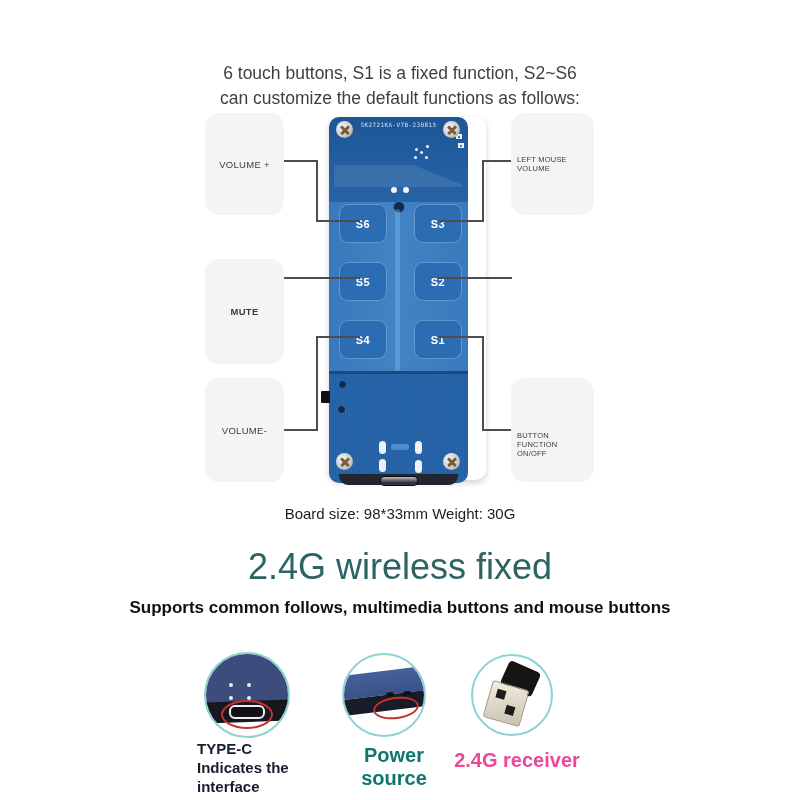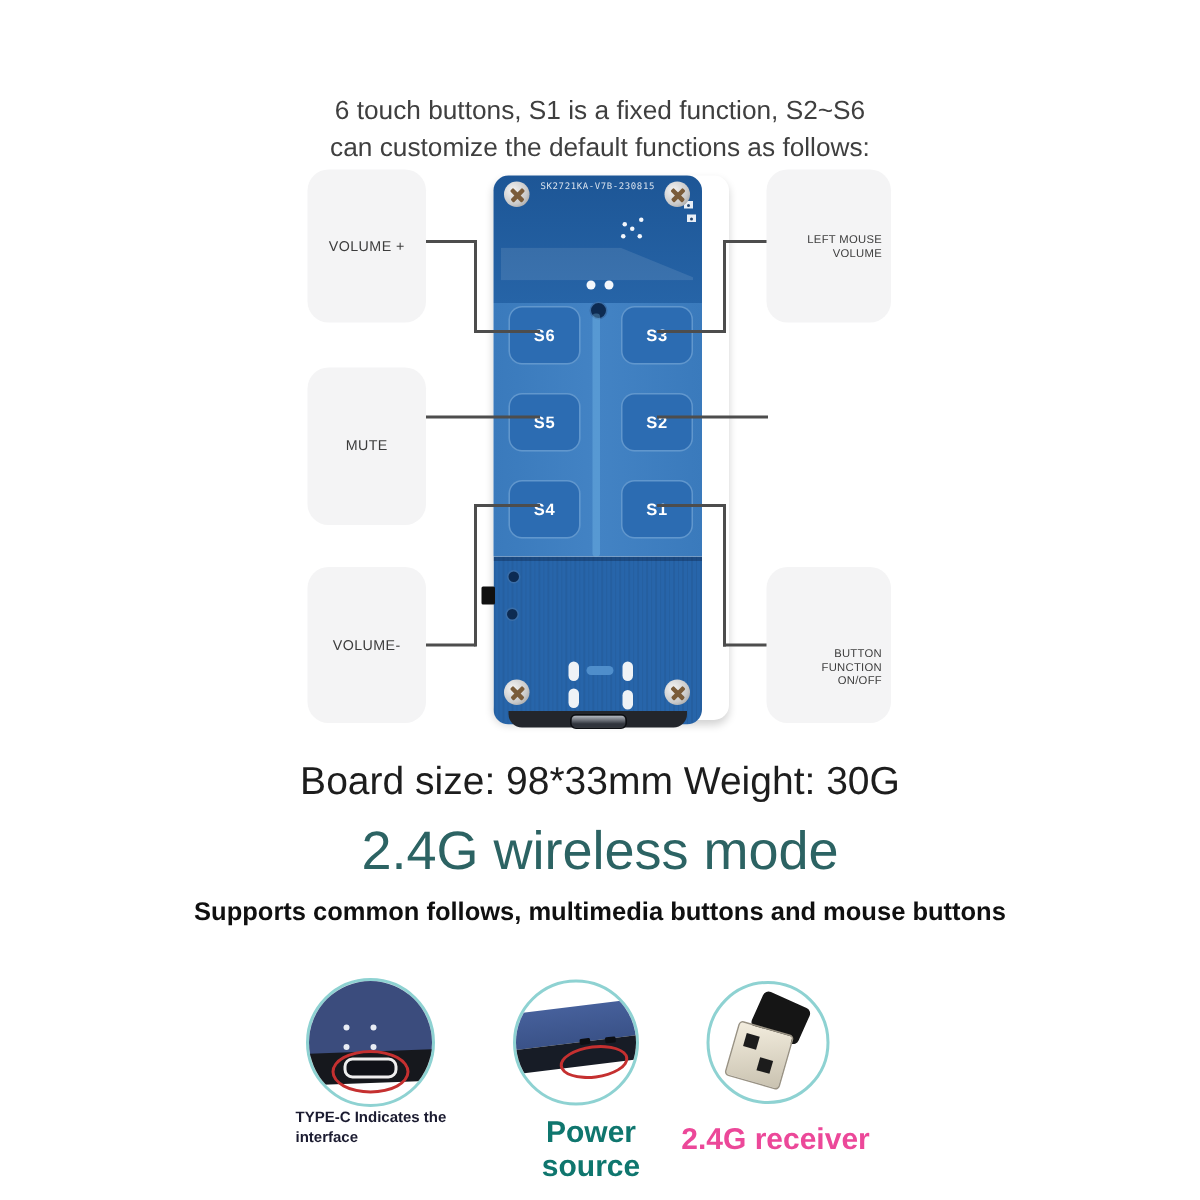--- a/index.html
+++ b/index.html
@@ -47,28 +47,28 @@
   .side-strip{position:absolute;left:10px;top:357px;width:119px;height:11px;background:#23262c;border-radius:0 0 9px 9px;}
   .usbc{position:absolute;left:50%;top:2px;transform:translateX(-50%);width:36px;height:8px;border-radius:4px;
         background:linear-gradient(#b9bec6,#30343c 70%);border:1px solid #0c0e12;}
 
   
   .hline{position:absolute;height:2px;background:var(--line-gray,#4d4d4d);}
   .vline{position:absolute;width:2px;background:var(--line-gray,#4d4d4d);}
 
   
   .callout{position:absolute;background:var(--callout-bg,#f4f4f5);border-radius:14px;
-           display:flex;align-items:center;justify-content:center;text-align:right;
+           display:flex;align-items:center;justify-content:center;text-align:left;
            color:#3c3c3c;padding:0 6px;box-sizing:border-box;}
   .callout.small{font-size:7.5px;letter-spacing:.2px;}
   .callout.big{font-size:9.5px;letter-spacing:.3px;}
   .callout.low{align-items:flex-end;padding-bottom:24px;}
 
   
-  .spec{position:absolute;top:505px;left:0;width:100%;text-align:center;font-size:26px;color:#1d1d1d;}
+  .spec{position:absolute;top:505px;left:0;width:100%;text-align:center;font-size:15px;color:#1d1d1d;}
   .mode-title{position:absolute;top:546px;left:0;width:100%;text-align:center;font-size:36px;
               color:var(--accent-teal,#2c6363);}
   .mode-sub{position:absolute;top:598px;left:0;width:100%;text-align:center;font-size:17px;
             font-weight:bold;color:#101010;}
 
   
   .fcircle{position:absolute;border-radius:50%;border:2px solid var(--ring-teal,#8ed2d2);
            overflow:hidden;background:#fff;}
   
   .pcb1{position:absolute;left:-6%;top:-8%;width:112%;height:70%;background:#3b4c7d;}
@@ -84,21 +84,21 @@
   .edge-dark{position:absolute;left:0;top:60%;width:100%;height:40%;background:#171c26;}
   .edge-dot{position:absolute;width:7px;height:4px;background:#0c0f14;border-radius:1px;}
   
   .dongle{position:absolute;left:50%;top:50%;width:44px;height:60px;transform:translate(-50%,-52%) rotate(16deg);}
   .dongle-cap{position:absolute;top:0;left:9px;width:34px;height:26px;background:#151515;border-radius:4px;transform:rotate(8deg);}
   .dongle-metal{position:absolute;top:22px;left:0;width:36px;height:36px;border-radius:3px;
                 background:linear-gradient(160deg,#f3edde,#c9c2b0);border:1px solid #9a9384;}
   .dongle-hole{position:absolute;width:9px;height:9px;background:#1c1c1c;}
 
   
-  .flabel1{position:absolute;left:197px;top:740px;width:116px;font-size:10px;font-weight:bold;
+  .flabel1{position:absolute;left:197px;top:740px;width:116px;font-size:15px;font-weight:bold;
            color:#1b1b30;line-height:1.25;}
   .flabel2{position:absolute;left:332px;top:744px;width:124px;text-align:center;font-size:20px;
            font-weight:600;color:#0f766e;}
   .flabel3{position:absolute;left:453px;top:749px;width:128px;text-align:center;font-size:20px;
            font-weight:600;color:#ec4899;}
 </style>
 </head>
 <body>
 
 <div class="stage">
@@ -164,35 +164,35 @@
   <div class="vline" style="left:482px;top:160px;height:62px;"></div>
   <div class="hline" style="left:438px;top:220px;width:45px;"></div>
   <div class="hline" style="left:438px;top:277px;width:74px;"></div>
   <div class="hline" style="left:438px;top:336px;width:45px;"></div>
   <div class="vline" style="left:482px;top:336px;height:95px;"></div>
   <div class="hline" style="left:482px;top:429px;width:30px;"></div>
 
   <div class="callout big" style="left:205px;top:113px;width:79px;height:102px;">
     <span>VOLUME +</span>
   </div>
-  <div class="callout big" style="left:205px;top:245px;width:79px;height:105px;">
+  <div class="callout big" style="left:205px;top:259px;width:79px;height:105px;font-weight:bold;">
     <span>MUTE</span>
   </div>
   <div class="callout big" style="left:205px;top:378px;width:79px;height:104px;">
     <span>VOLUME-</span>
   </div>
   <div class="callout small" style="left:511px;top:113px;width:83px;height:102px;">
     <span>LEFT MOUSE VOLUME</span>
   </div>
   <div class="callout small low" style="left:511px;top:378px;width:83px;height:104px;">
     <span>BUTTON FUNCTION ON/OFF</span>
   </div>
 
   <div class="spec">Board size: 98*33mm Weight: 30G</div>
-  <div class="mode-title">2.4G wireless mode</div>
+  <div class="mode-title">2.4G wireless fixed</div>
   <div class="mode-sub">Supports common follows, multimedia buttons and mouse buttons</div>
 
   <div class="fcircle" style="left:204px;top:652px;width:82px;height:82px;">
     <div class="pcb1">
       <div class="pcb1-dot" style="left:28px;top:36px;"></div>
     </div>
     <div class="blackbar"></div>
     <div class="usbc-outline"></div>
     <div class="red-ellipse" style="left:50%;top:56%;width:48px;height:25px;transform:translateX(-50%);"></div>
   </div>

